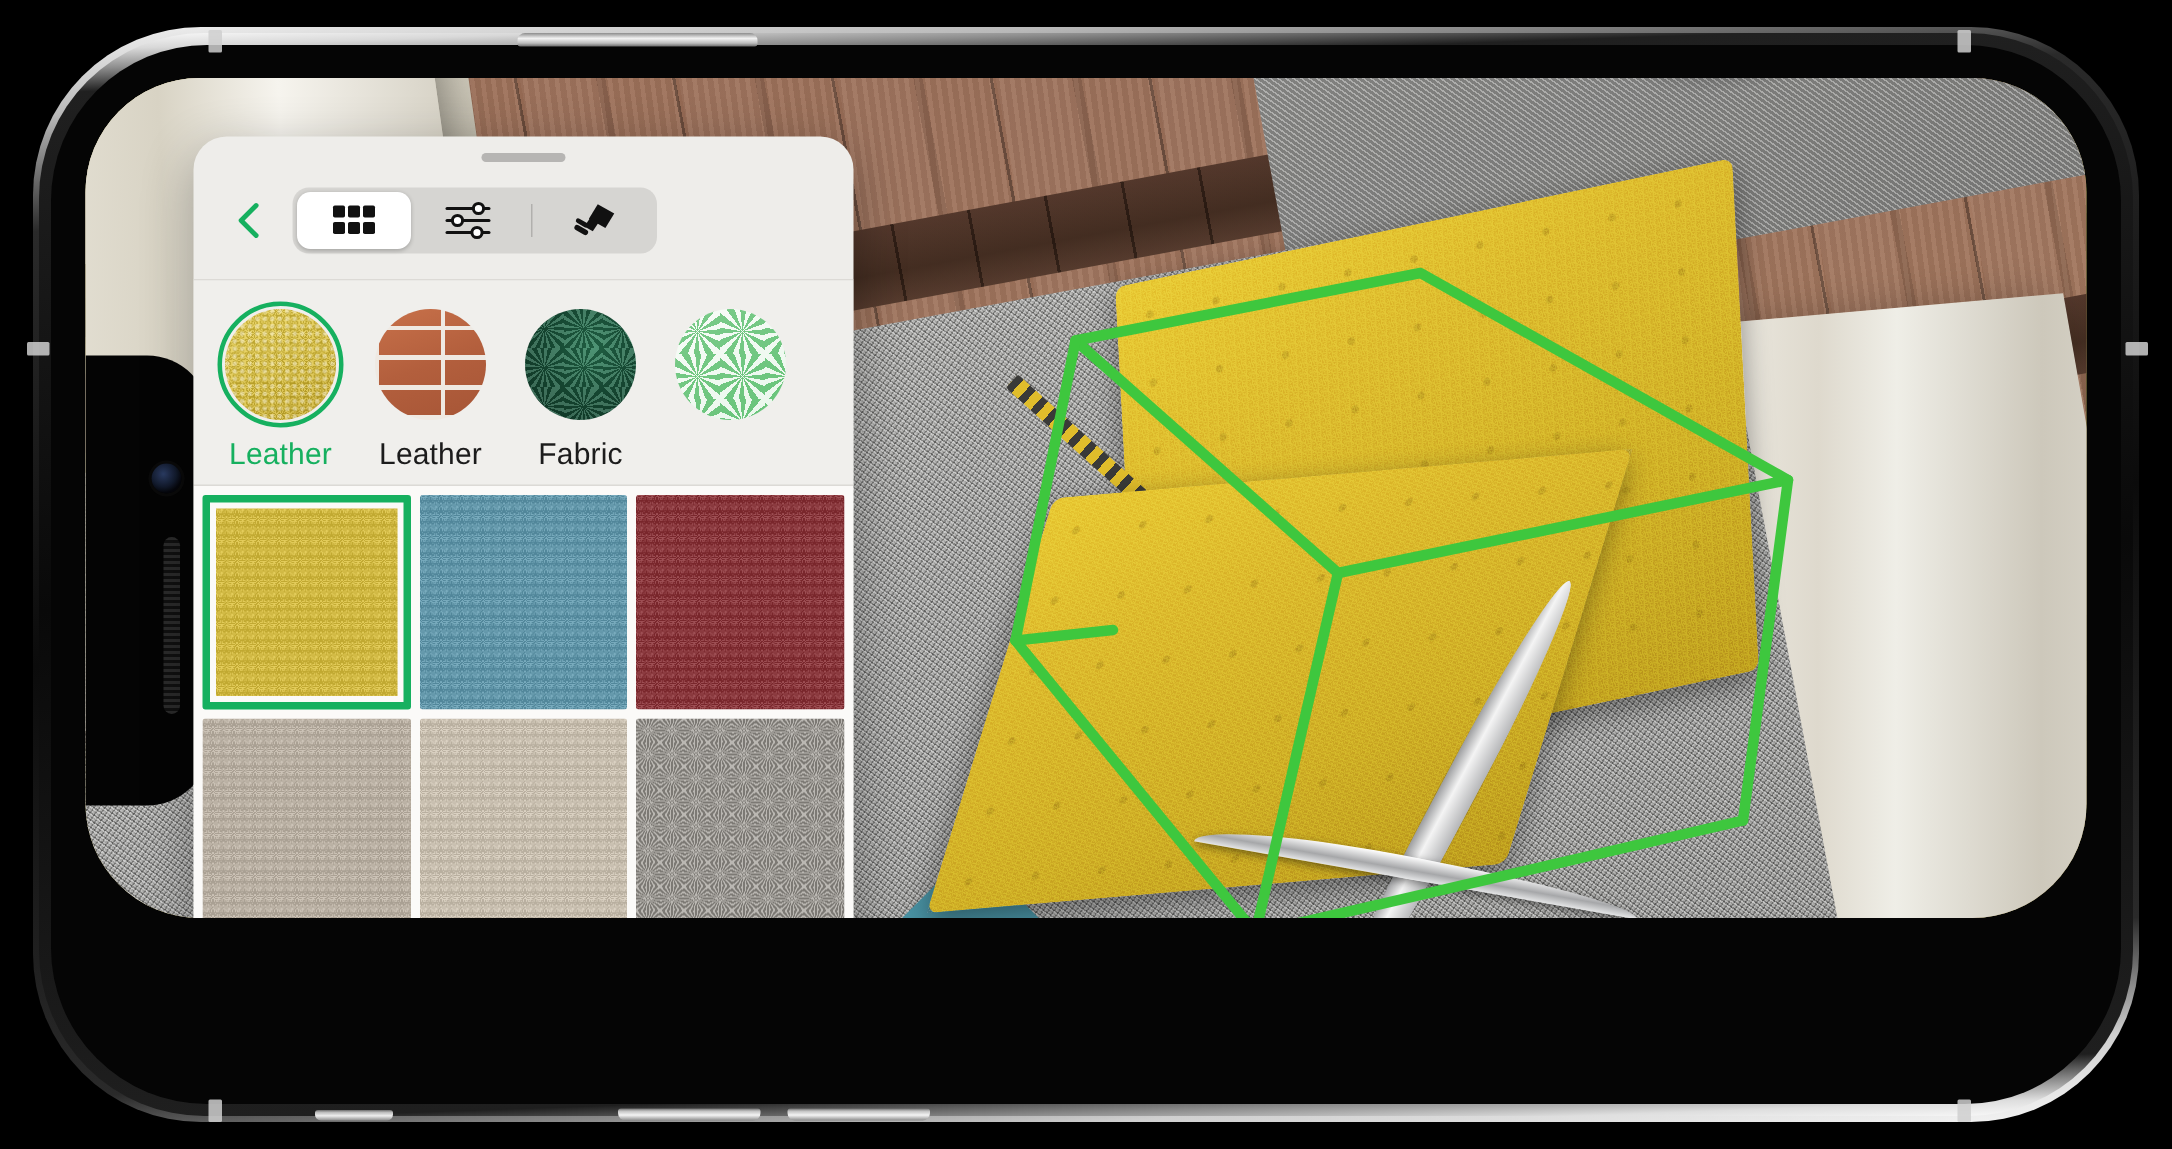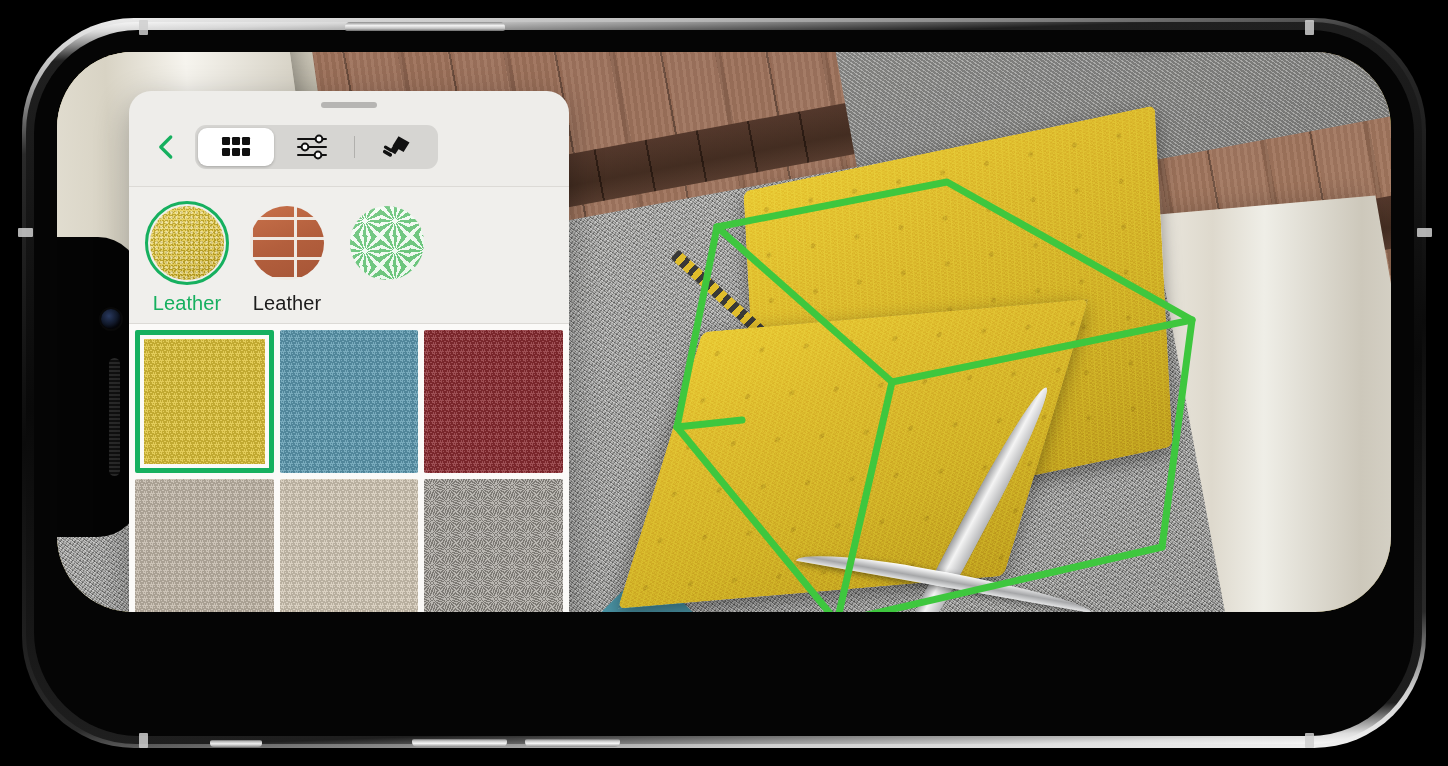--- a/index.html
+++ b/index.html
@@ -463,20 +463,26 @@
             <div class="cat-label">Leather</div>
           </div>
           <div class="cat">
             <div class="cat-ring">
               <div class="cat-circ tex-brick"></div>
             </div>
             <div class="cat-label">Leather</div>
           </div>
           <div class="cat">
             <div class="cat-ring">
+              <div class="cat-circ tex-fabric"></div>
+            </div>
+            <div class="cat-label">Fabric</div>
+          </div>
+          <div class="cat">
+            <div class="cat-ring">
               <div class="cat-circ tex-liquid"></div>
             </div>
           </div>
         </div>
 
       <div class="panel-sep"></div>
 
       <div class="grid-wrap">
         <div class="grid">
             <div class="sw selected">

